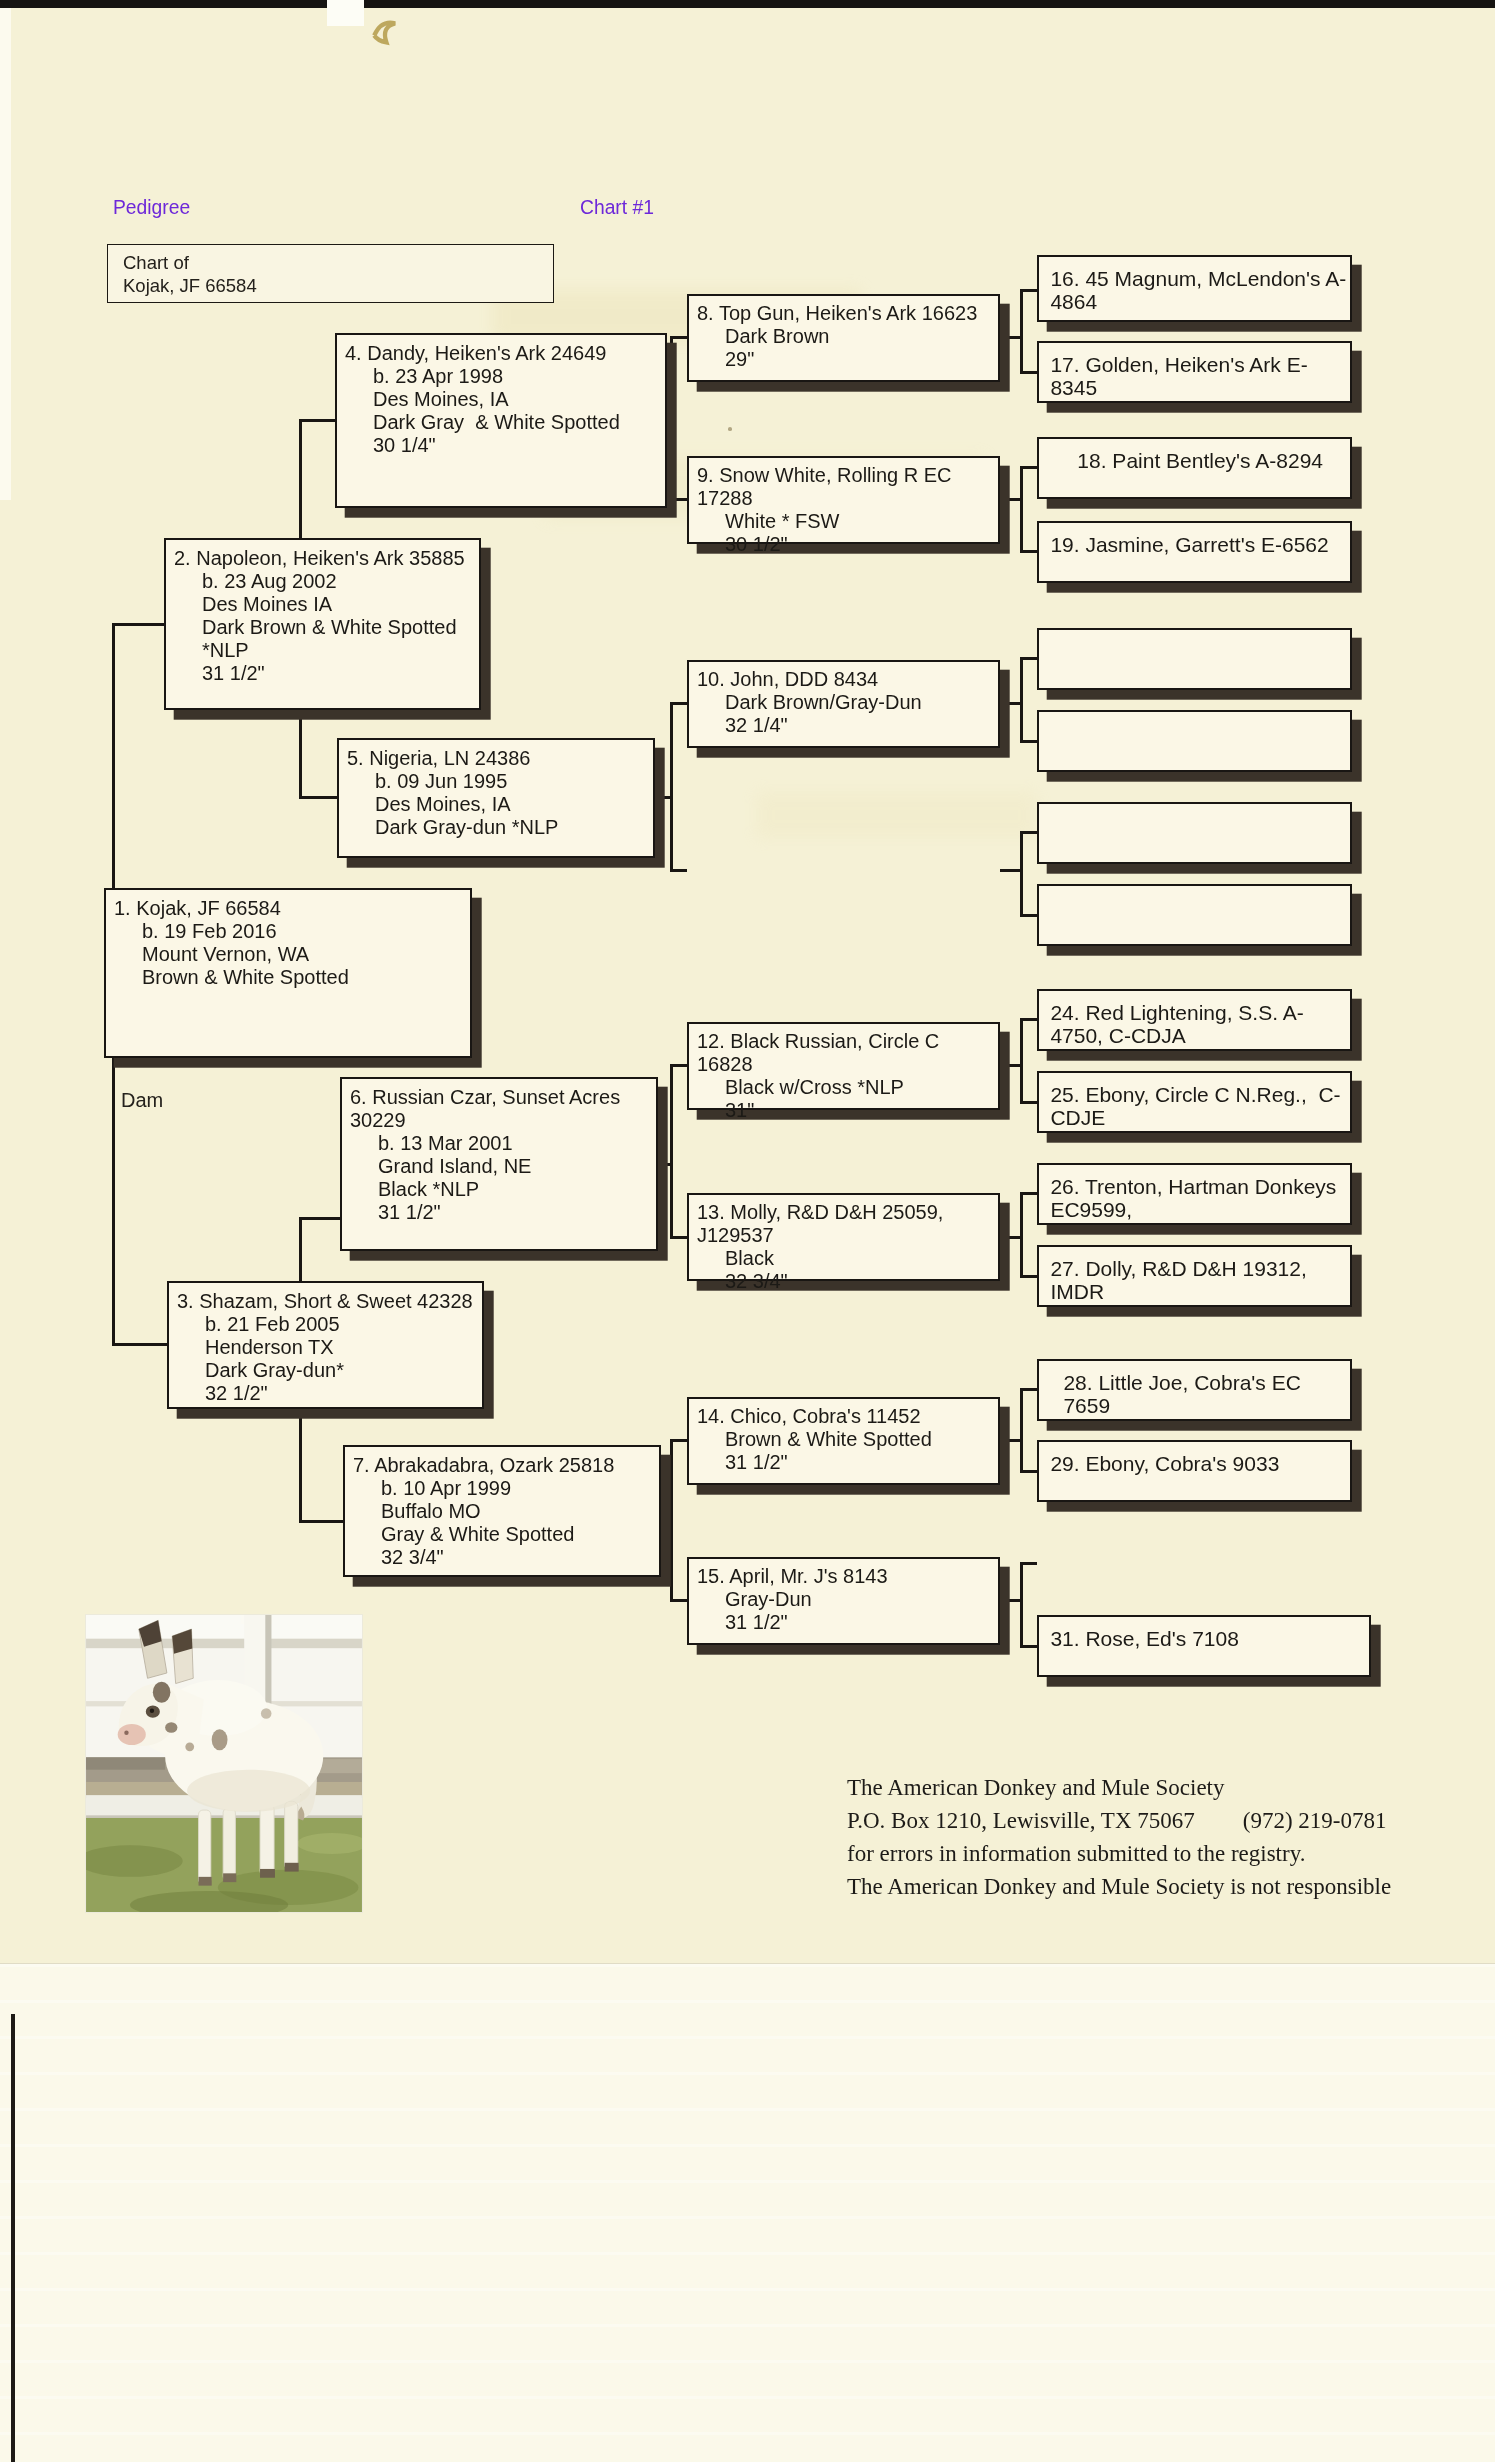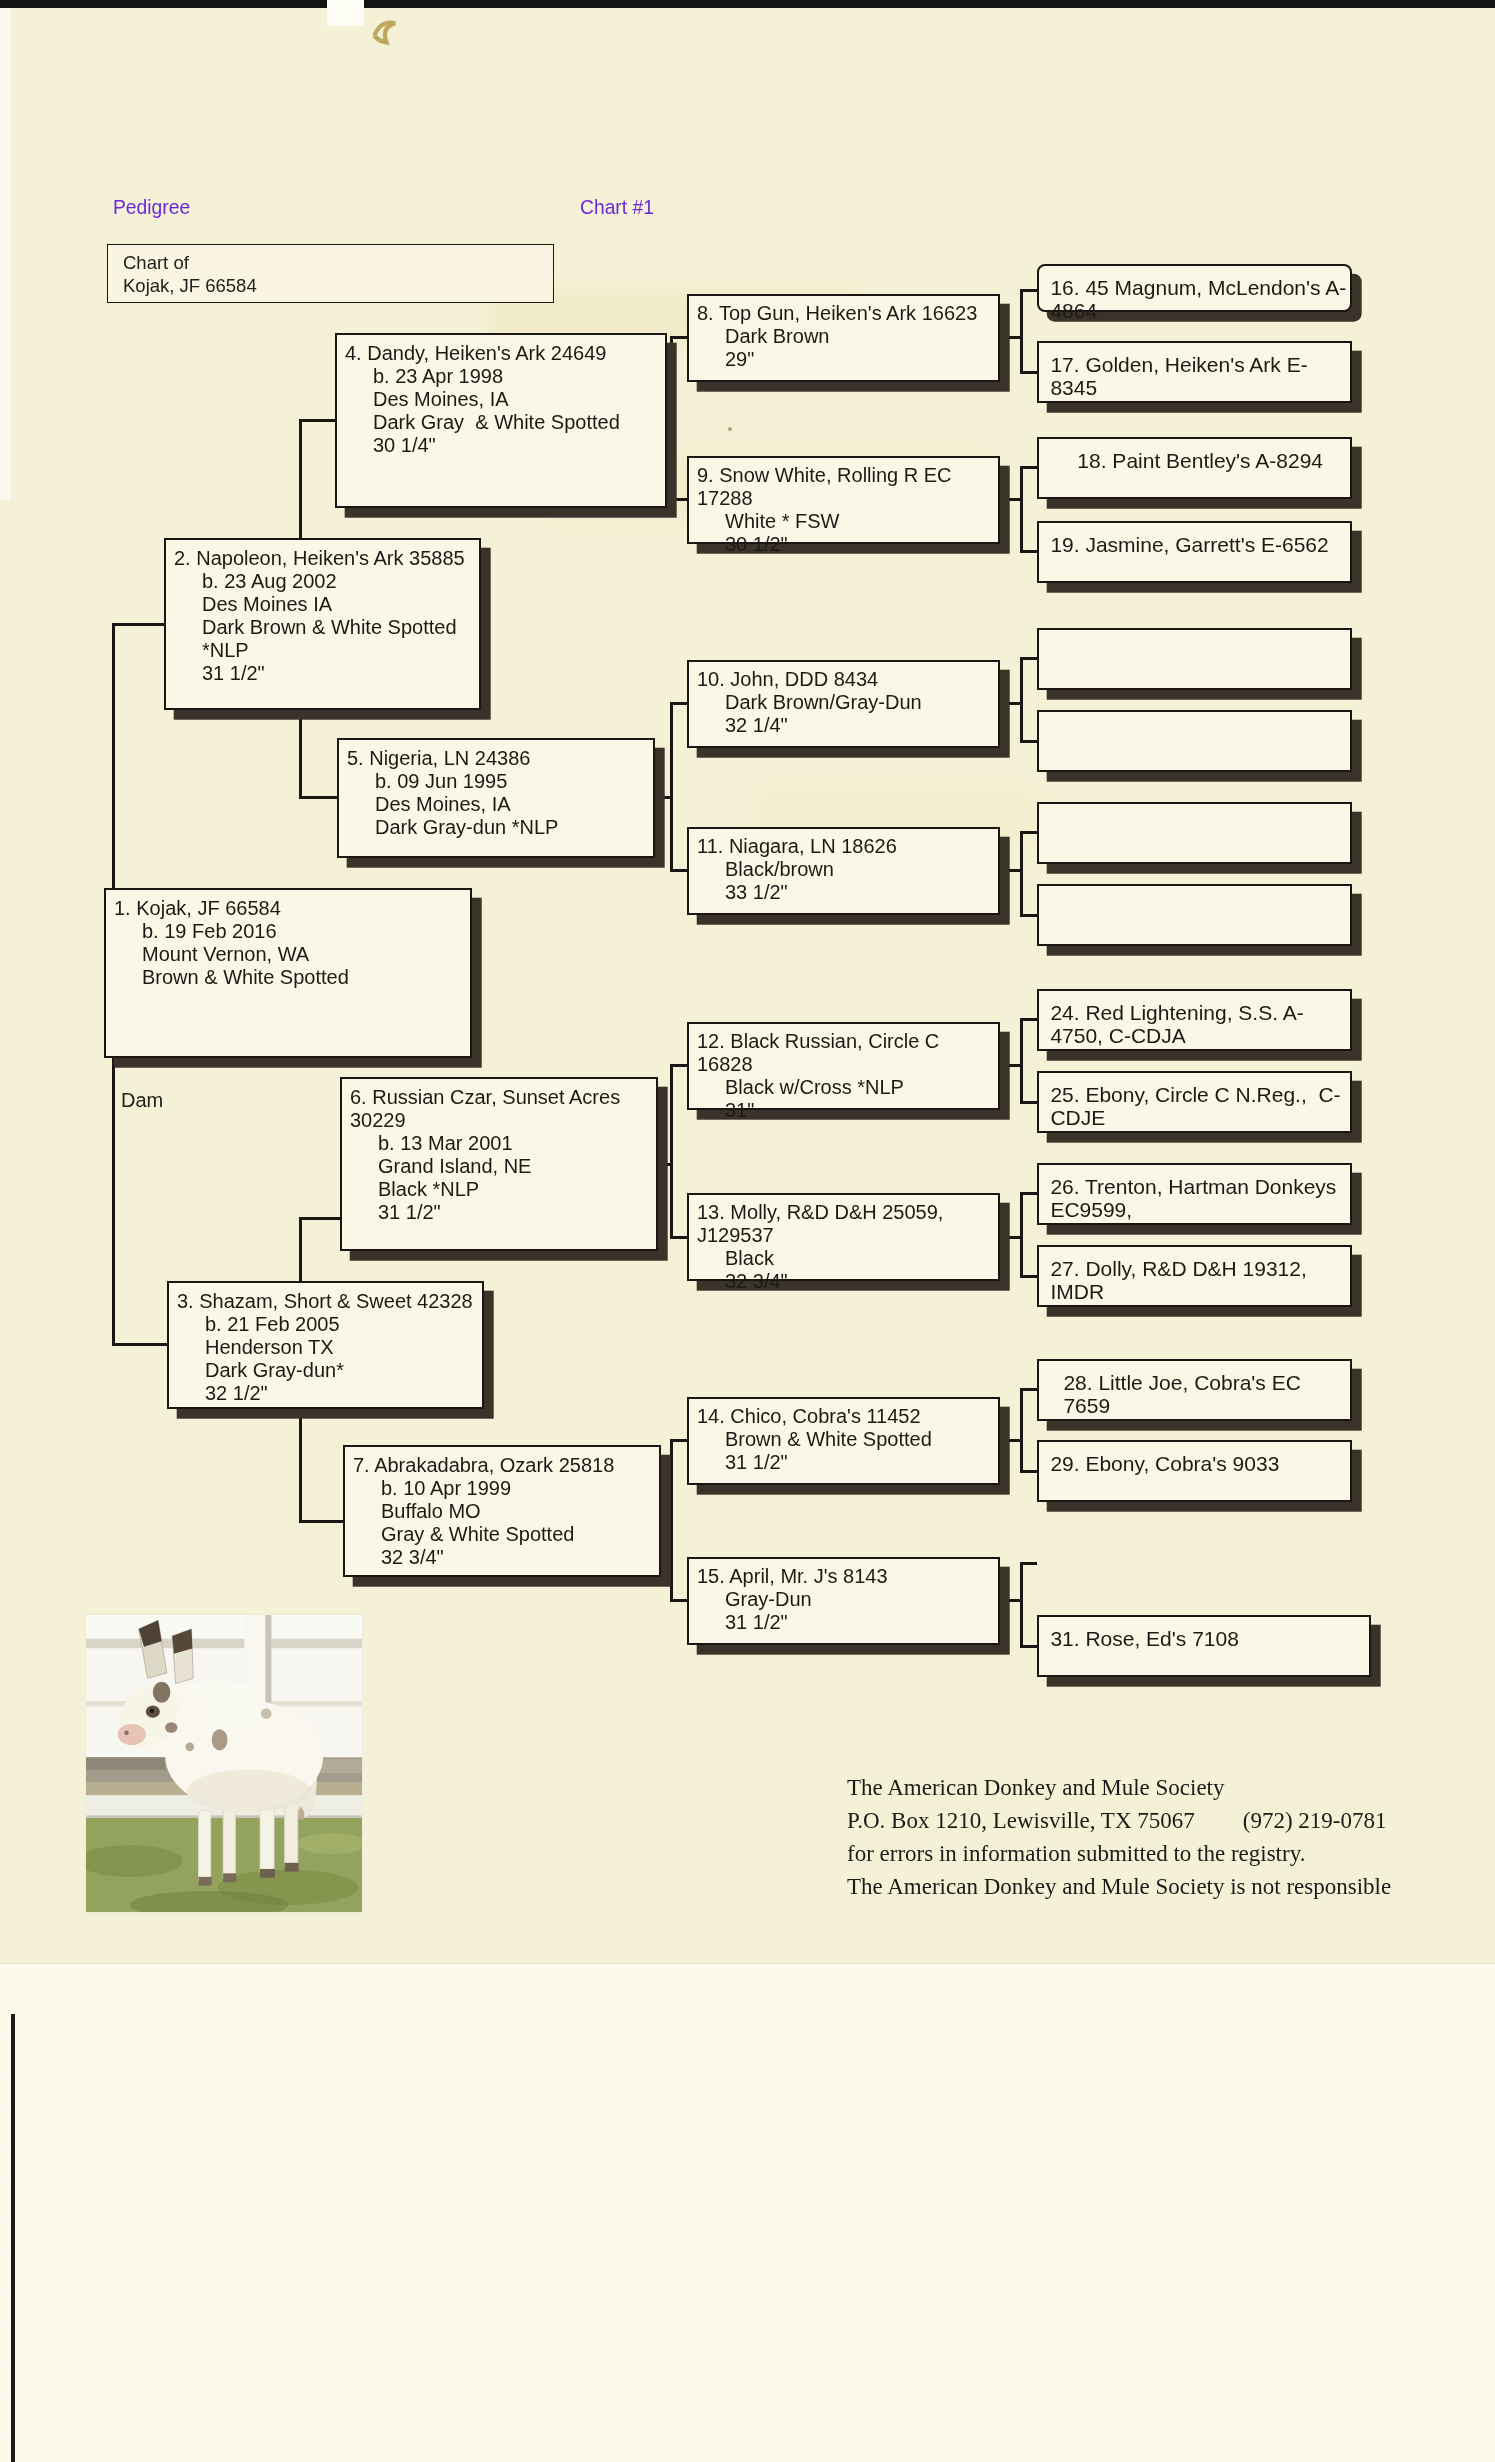--- a/index.html
+++ b/index.html
@@ -43,21 +43,21 @@
   .b6{left:340px;top:1077px;width:318px;height:174px;}
   .b7{left:343px;top:1445px;width:318px;height:132px;}
   .b8{left:687px;top:294px;width:313px;height:88px;}
   .b9{left:687px;top:456px;width:313px;height:88px;}
   .b10{left:687px;top:660px;width:313px;height:88px;}
   .b11{left:687px;top:827px;width:313px;height:88px;}
   .b12{left:687px;top:1022px;width:313px;height:88px;}
   .b13{left:687px;top:1193px;width:313px;height:88px;}
   .b14{left:687px;top:1397px;width:313px;height:88px;}
   .b15{left:687px;top:1557px;width:313px;height:88px;}
-  .b16{left:1037px;top:264px;width:315px;height:48px;border-radius:8px;}
+  .b16{left:1037px;top:255px;width:315px;height:67px;}
   .b17{left:1037px;top:341px;width:315px;height:62px;}
   .b18{left:1037px;top:437px;width:315px;height:62px;text-align:center;}
   .b19{left:1037px;top:521px;width:315px;height:62px;}
   .b20{left:1037px;top:628px;width:315px;height:62px;}
   .b21{left:1037px;top:710px;width:315px;height:62px;}
   .b22{left:1037px;top:802px;width:315px;height:62px;}
   .b23{left:1037px;top:884px;width:315px;height:62px;}
   .b24{left:1037px;top:989px;width:315px;height:62px;}
   .b25{left:1037px;top:1071px;width:315px;height:62px;}
   .b26{left:1037px;top:1163px;width:315px;height:62px;}
@@ -255,25 +255,20 @@
     <div class="ln i">White * FSW</div>
     <div class="ln i">30 1/2"</div>
   </div>
 
   <div class="pbox g2 b10">
     <div class="ln">10. John, DDD 8434</div>
     <div class="ln i">Dark Brown/Gray-Dun</div>
     <div class="ln i">32 1/4"</div>
   </div>
 
-  <div class="pbox g2 b11">
-    <div class="ln">11. Niagara, LN 18626</div>
-    <div class="ln i">Black/brown</div>
-    <div class="ln i">33 1/2"</div>
-  </div>
 
   <div class="pbox g2 b12">
     <div class="ln">12. Black Russian, Circle C 16828</div>
     <div class="ln i">Black w/Cross *NLP</div>
     <div class="ln i">31"</div>
   </div>
 
   <div class="pbox g2 b13">
     <div class="ln">13. Molly, R&amp;D D&amp;H 25059, J129537</div>
     <div class="ln i">Black</div>

